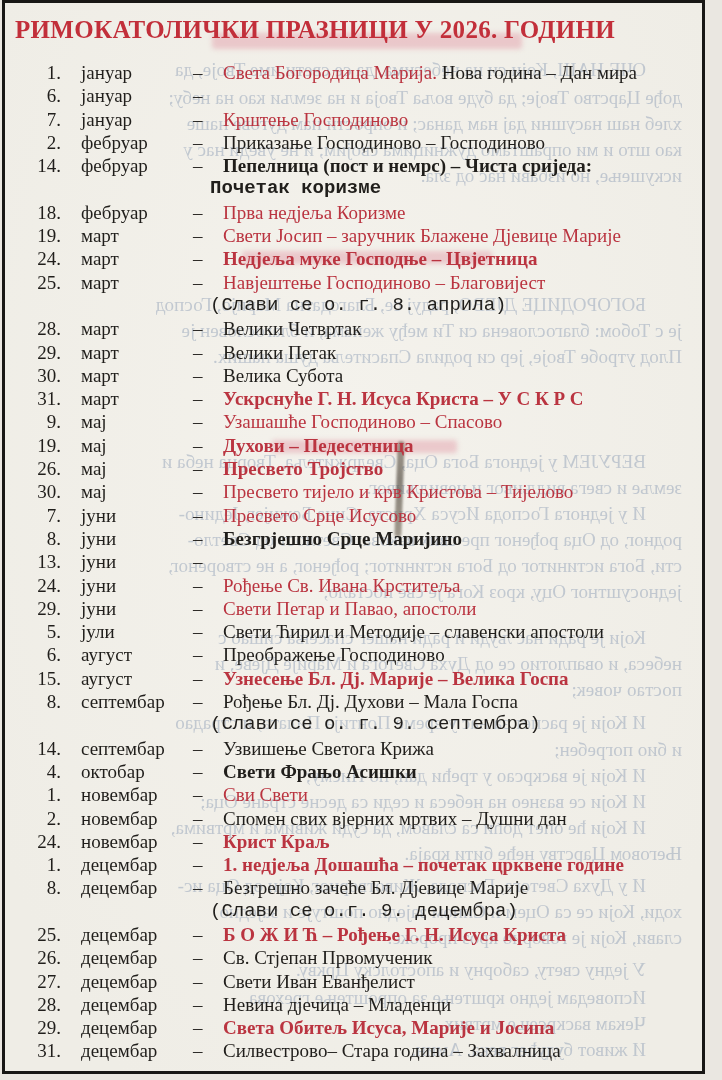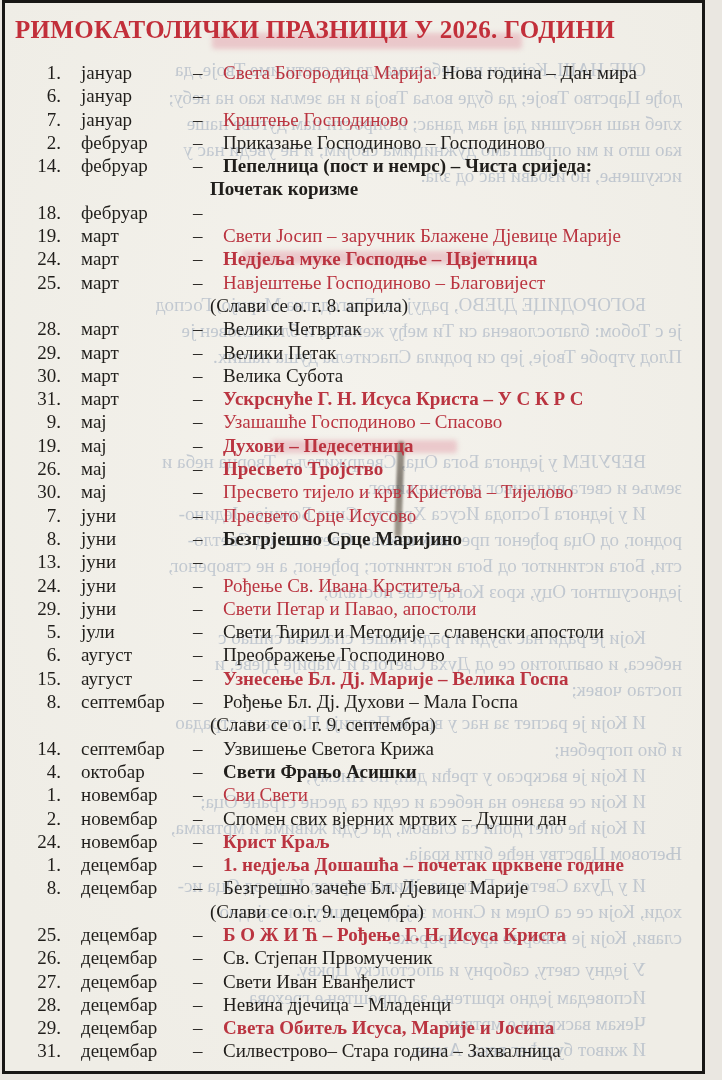--- a/index.html
+++ b/index.html
@@ -45,21 +45,21 @@
     color:#c22f3a;letter-spacing:0.3px;
   }
   .entries{
     position:relative;margin-top:17px;padding:0 10px 0 26px;
   }
   .row{display:flex;font-size:19px;line-height:23.3px;color:#201e1b;}
   .num{flex:0 0 30px;text-align:right;}
   .month{flex:0 0 112px;margin-left:20px;}
   .dash{flex:0 0 30px;text-align:left;}
   .name{flex:1;}
-  .cont{padding-left:179px;}
+  .cont{padding-left:179px;font-family:Liberation Mono, monospace;}
   .red{color:#ba3440;}
   .bold{font-weight:bold;text-align:center;}
 </style>
 </head>
 <body>
 
 <div class="sheet">
   <div class="bleed" id="bleed">
       <div class="bleed-line indent" style="top: 56px;">ОЧЕ НАШ, Који си на небесима, да се свети име Твоје, да</div>
       <div class="bleed-line" style="top: 84px;">дође Царство Твоје; да буде воља Твоја и на земљи као на небу;</div>
@@ -127,20 +127,21 @@
         <span class="dash">–</span>
         <span class="name"><span class=" bold">Пепелница (пост и немрс) – Чиста сриједа:</span></span>
       </div>
       <div class="row cont">
         <span class=" bold">Почетак коризме</span>
       </div>
       <div class="row">
         <span class="num">18.</span>
         <span class="month">фебруар</span>
         <span class="dash">–</span>
+        <span class="name"><span class="red">Прва недјеља Коризме</span></span>
       </div>
       <div class="row">
         <span class="num">19.</span>
         <span class="month">март</span>
         <span class="dash">–</span>
         <span class="name"><span class="red">Свети Јосип – заручник Блажене Дјевице Марије</span></span>
       </div>
       <div class="row">
         <span class="num">24.</span>
         <span class="month">март</span>

